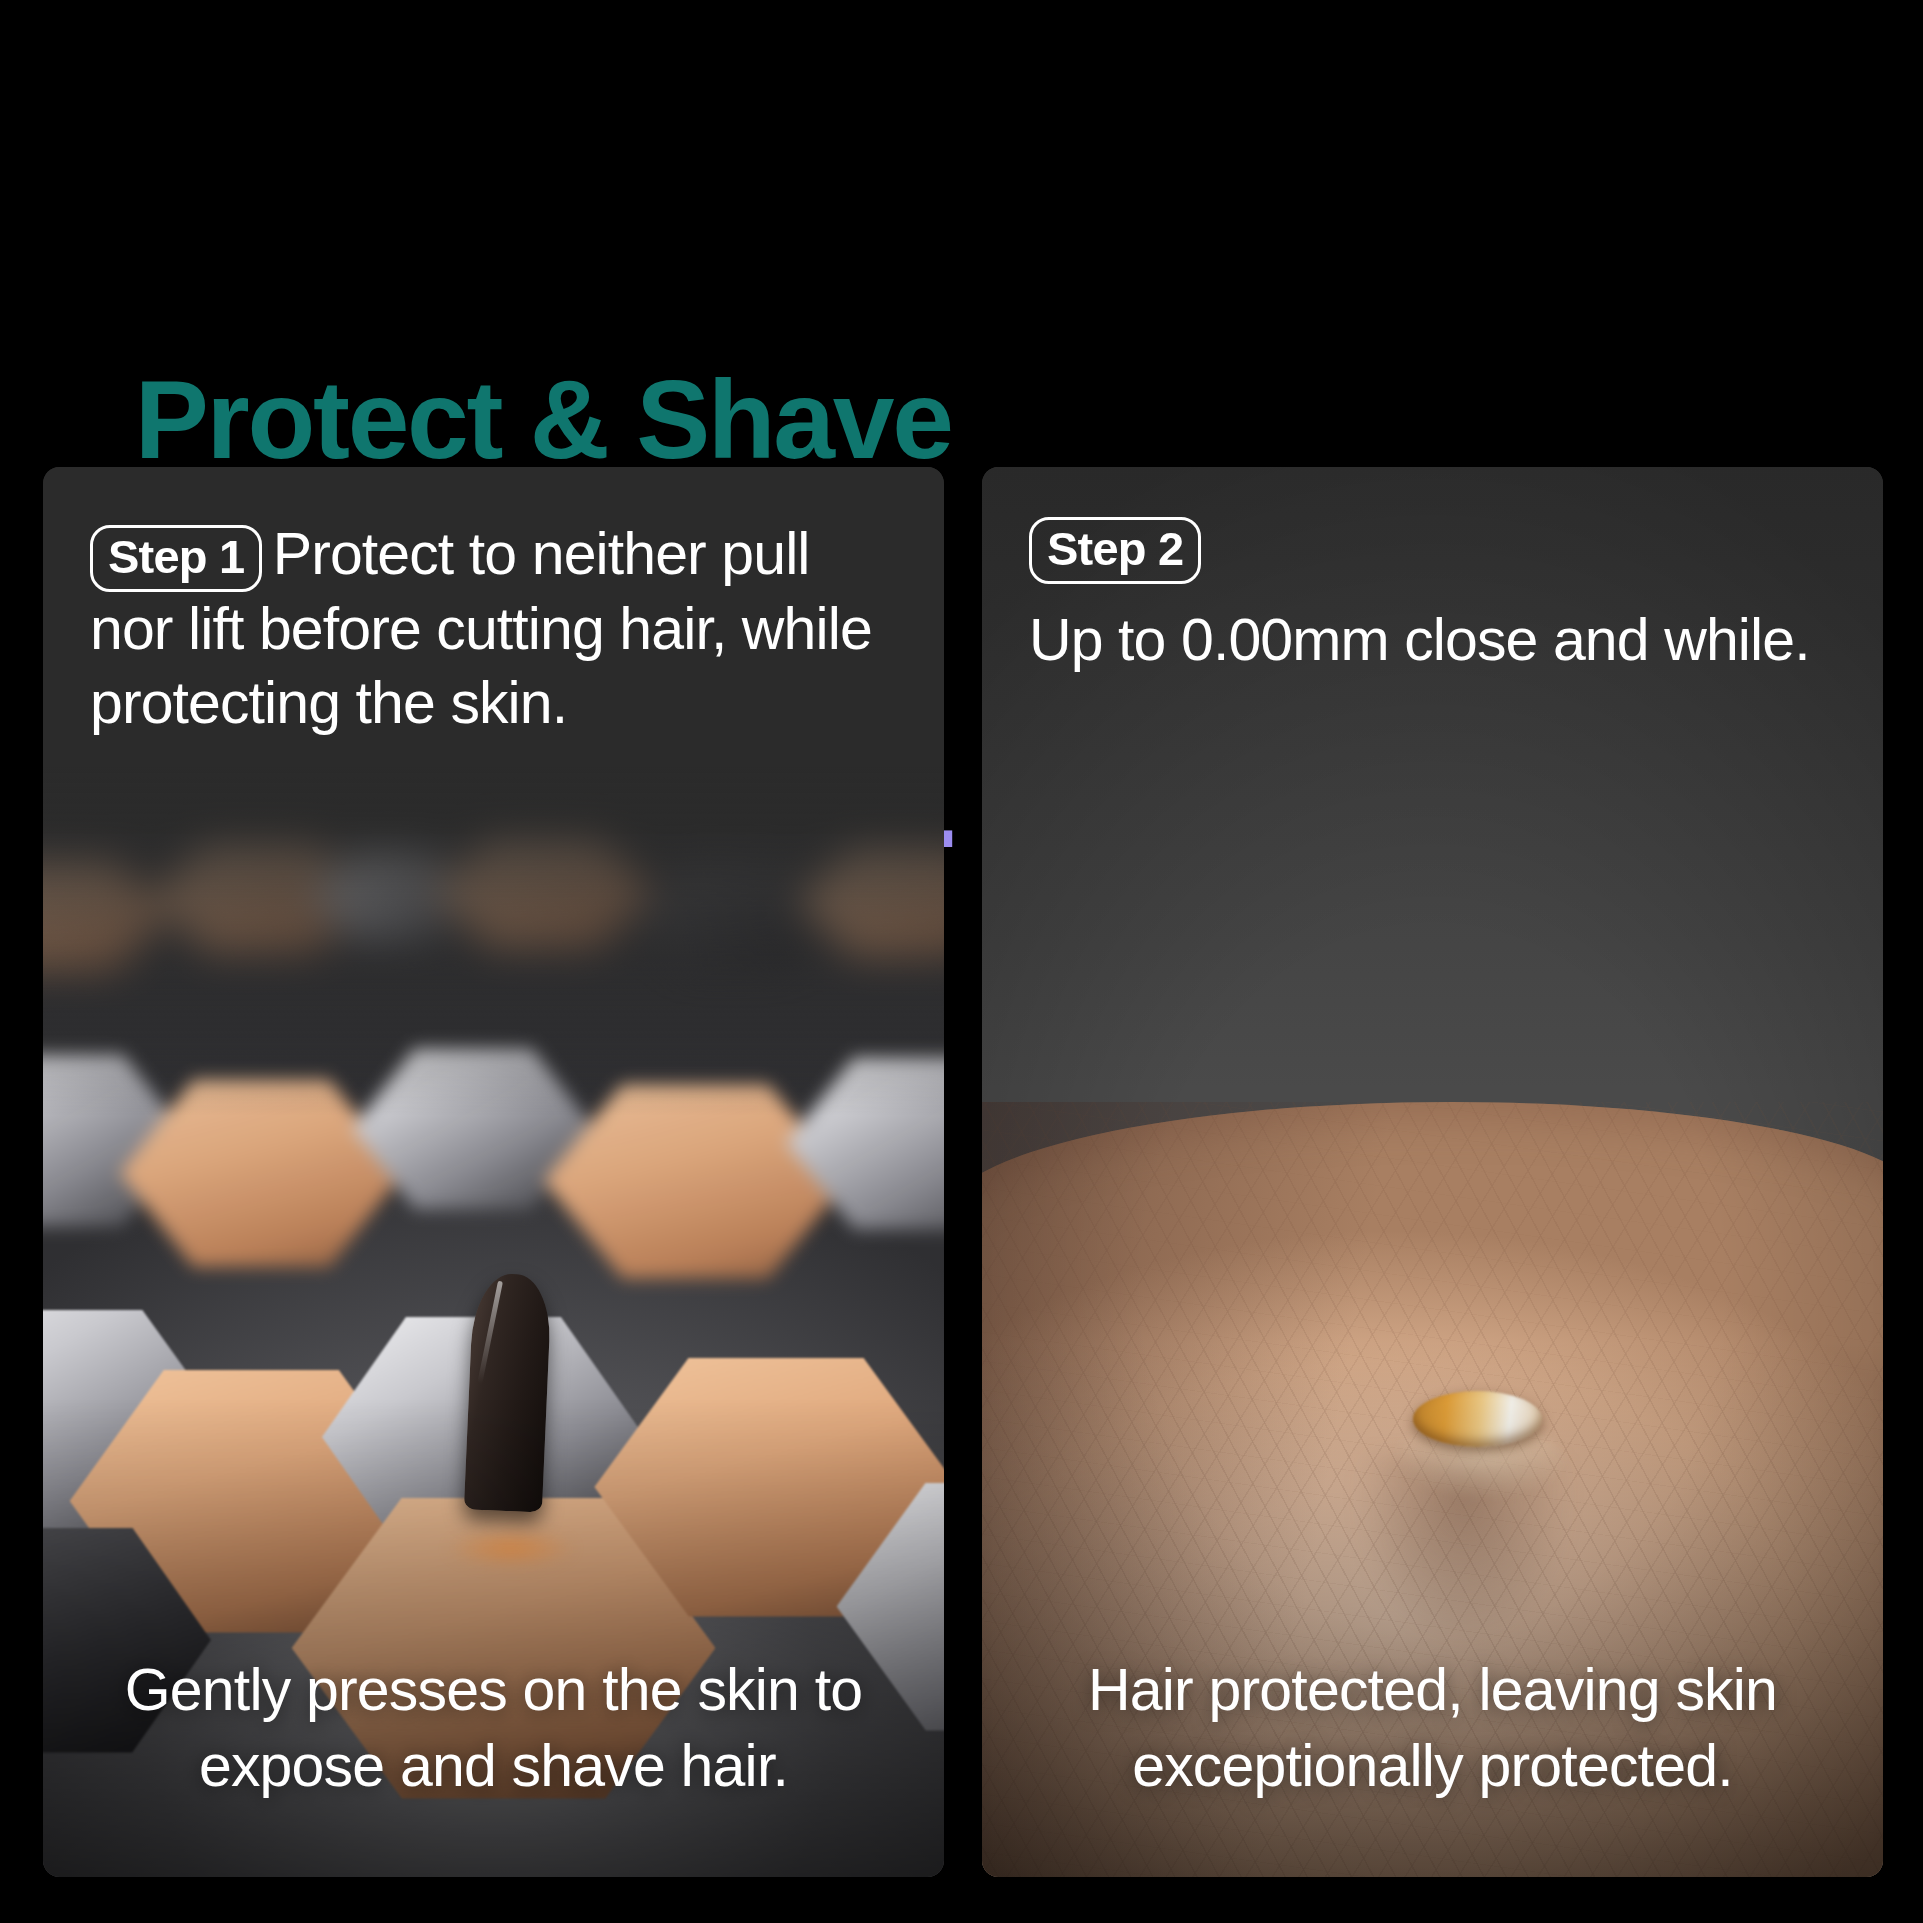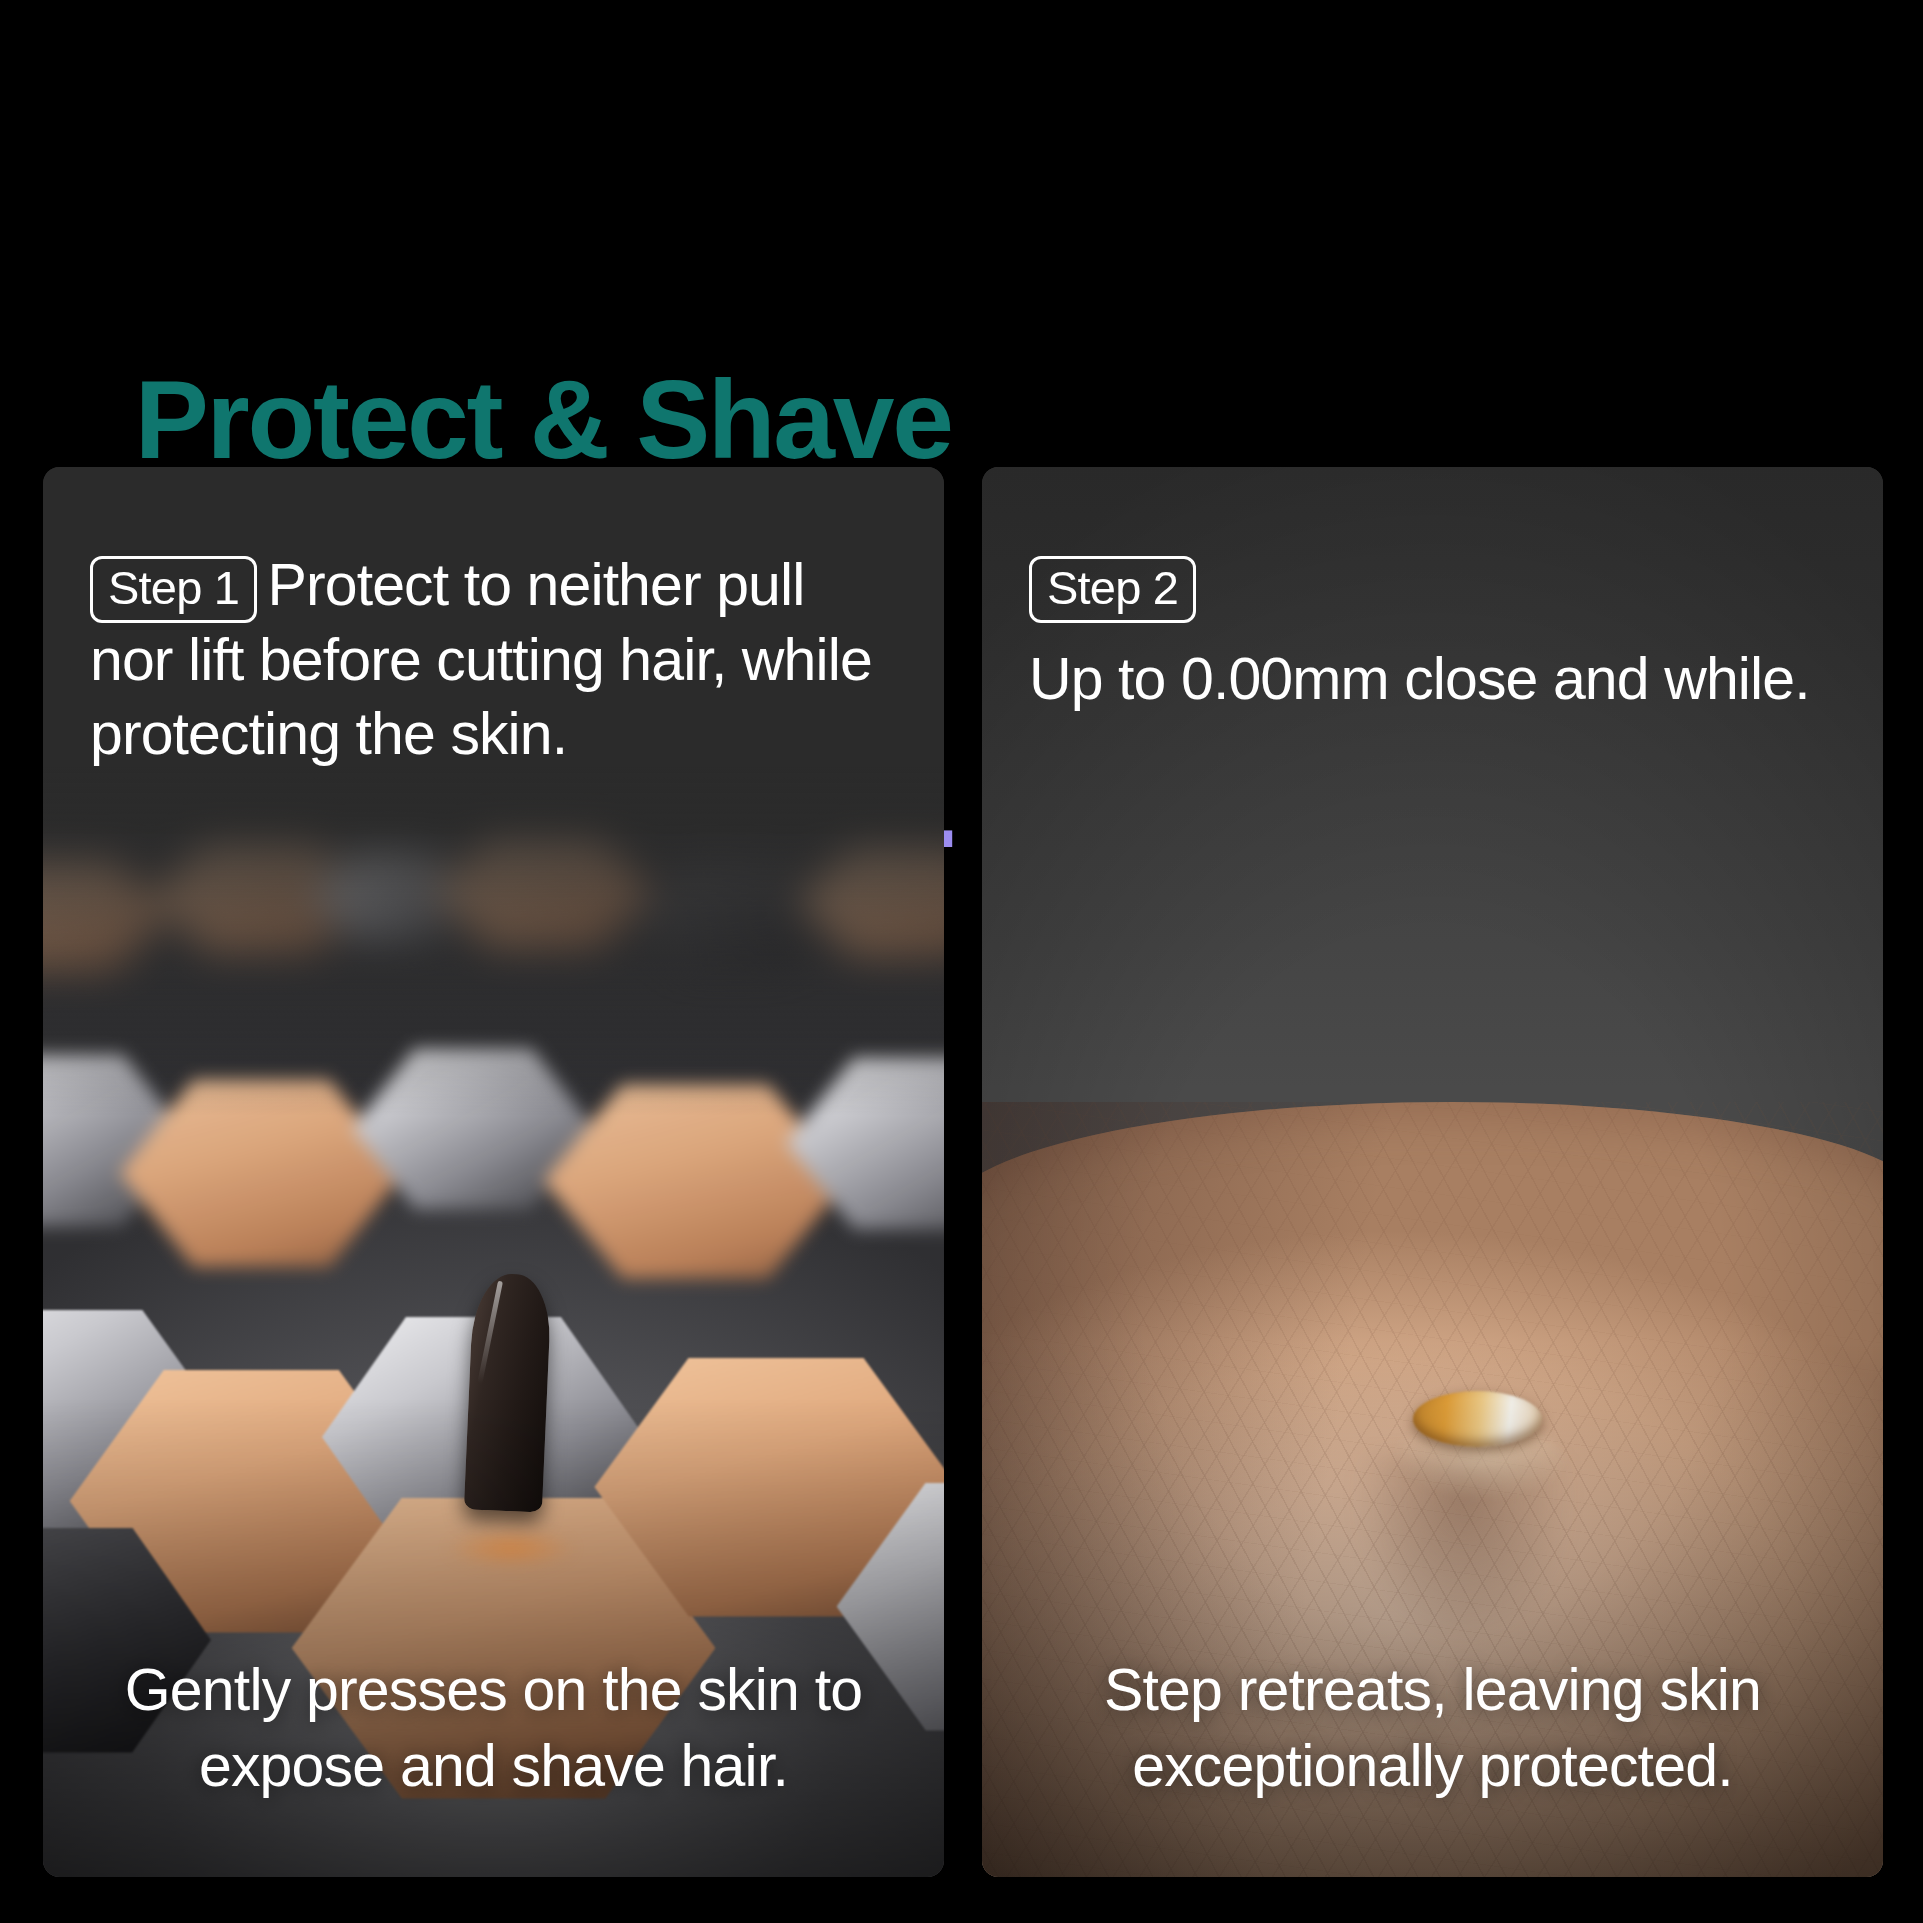--- a/index.html
+++ b/index.html
@@ -38,25 +38,25 @@
     background:#2B2B2B;
   }
 
   
   .card-head{
     position:absolute; left:0; top:0; width:100%;
     padding:50px 47px 0 47px; z-index:6;
   }
   .step-badge{
     display:inline-block;
-    border:3px solid #FFFFFF; border-radius:12px;
+    border:3px solid #FFFFFF; border-radius:20px;
     padding:4.5px 15px 9px 15px;
-    font-size:47px; font-weight:400; line-height:1;
+    font-size:47px; font-weight:700; line-height:1;
     color:#fff; letter-spacing:-0.8px;
-    vertical-align:1.5px; margin-right:10.5px;margin-top:39px;
+    vertical-align:1.5px; margin-right:10.5px;
   }
   .card-heading{
     font-size:59px; font-weight:400; line-height:1.26;
     color:#FFFFFF; letter-spacing:-0.9px;
   }
 
   
   .card-head.stacked .step-badge{ margin-bottom:19.5px; }
 
   
@@ -256,17 +256,17 @@
       <div class="pore-rim"></div>
       <div class="pore"></div>
       <div class="skin-vignette"></div>
     </div>
 
     <div class="card-head stacked">
       <div><span class="step-badge">Step 2</span></div>
       <div class="card-heading">Up to 0.00mm close and while.</div>
     </div>
 
-    <div class="card-caption">Step retreats, leaving skin exceptionally protected.</div>
+    <div class="card-caption">Hair protected, leaving skin exceptionally protected.</div>
   </div>
 
 </div>
 
 
 </body></html>

